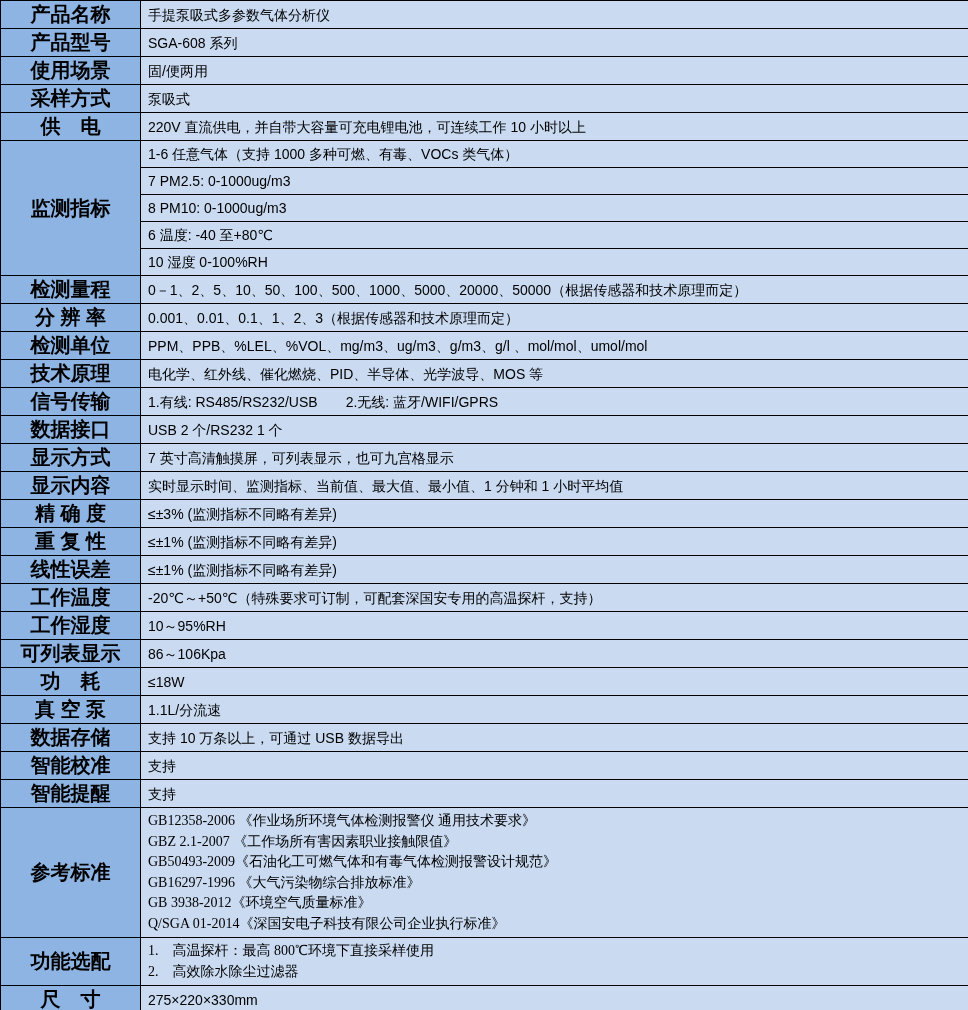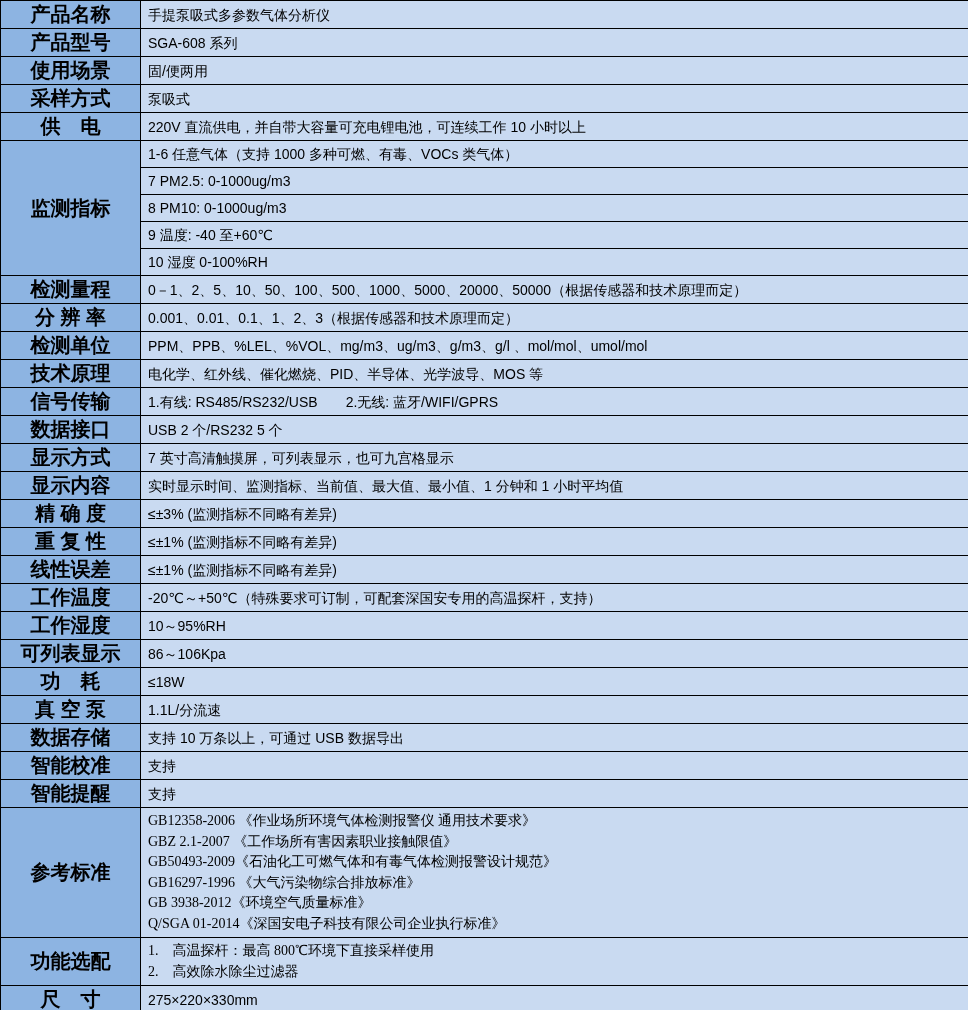--- a/index.html
+++ b/index.html
@@ -104,21 +104,21 @@
             <div class="line">7 PM2.5: 0-1000ug/m3</div>
           </td>
         </tr>
         <tr>
           <td class="value-cell">
             <div class="line">8 PM10: 0-1000ug/m3</div>
           </td>
         </tr>
         <tr>
           <td class="value-cell">
-            <div class="line">9 温度: -40 至+60℃</div>
+            <div class="line">6 温度: -40 至+80℃</div>
           </td>
         </tr>
         <tr>
           <td class="value-cell">
             <div class="line">10 湿度 0-100%RH</div>
           </td>
         </tr>
         <tr>
           <td class="label-cell" rowspan="1">检测量程</td>
           <td class="value-cell">
@@ -145,21 +145,21 @@
         </tr>
         <tr>
           <td class="label-cell" rowspan="1">信号传输</td>
           <td class="value-cell">
             <div class="line">1.有线: RS485/RS232/USB　　2.无线: 蓝牙/WIFI/GPRS</div>
           </td>
         </tr>
         <tr>
           <td class="label-cell" rowspan="1">数据接口</td>
           <td class="value-cell">
-            <div class="line">USB 2 个/RS232 5 个</div>
+            <div class="line">USB 2 个/RS232 1 个</div>
           </td>
         </tr>
         <tr>
           <td class="label-cell" rowspan="1">显示方式</td>
           <td class="value-cell">
             <div class="line">7 英寸高清触摸屏，可列表显示，也可九宫格显示</div>
           </td>
         </tr>
         <tr>
           <td class="label-cell" rowspan="1">显示内容</td>

